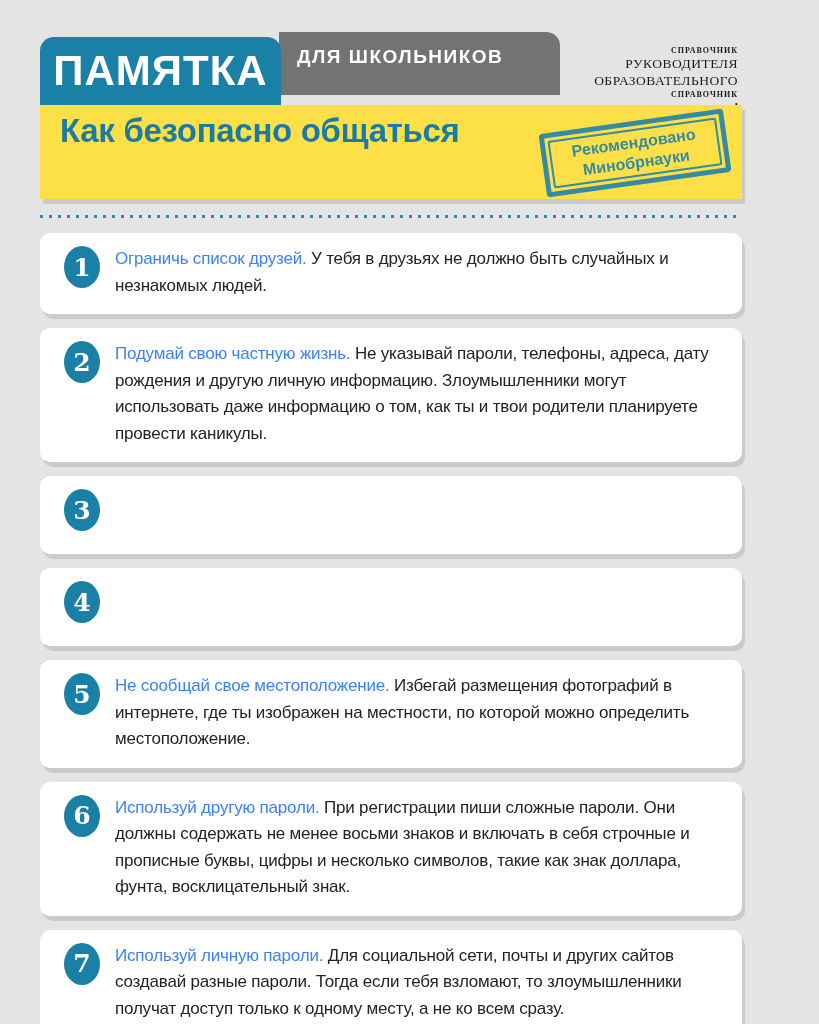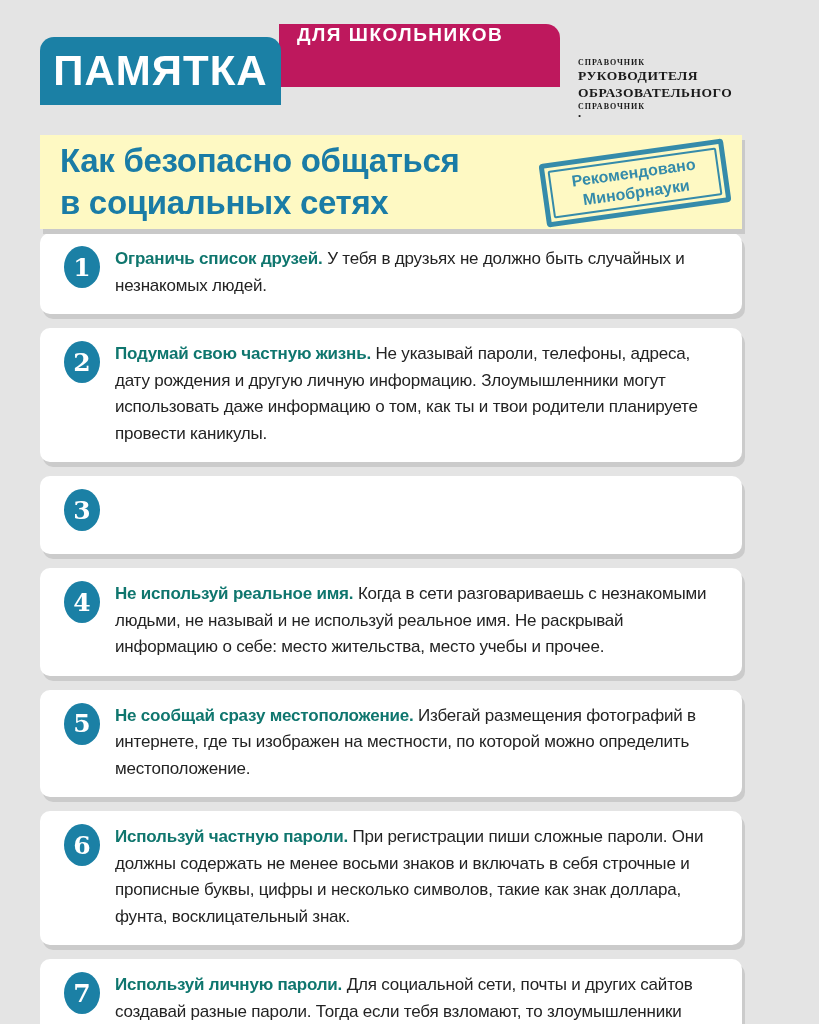--- a/index.html
+++ b/index.html
@@ -20,52 +20,51 @@
     background:#1b80a5;
     border-radius:14px 14px 0 0;
     display:flex; align-items:center; justify-content:center;
     z-index:2;
   }
   .badge-box span {
     color:#ffffff; font-weight:bold; font-size:42px;
     letter-spacing:1px;
   }
   .audience-box {
-    position:absolute; left:279px; top:24px;
+    position:absolute; left:279px; top:32px;
     width:281px; height:63px;
-    background:#be185d;
+    background:#737373;
     border-radius:0 14px 0 0;
-    display:flex; align-items:flex-start;
+    display:flex; align-items:center;
     padding:0 0 14px 18px;
     z-index:1;
   }
   .audience-box span {
     color:#ffffff; font-weight:bold; font-size:19px;
     letter-spacing:1.5px;
   }
 
   
   .logo {
-    position:absolute; left:578px; top:58px; width:160px;
-    text-align:left; color:#1a1a1a;
+    position:absolute; left:578px; top:46px; width:160px;
+    text-align:right; color:#1a1a1a;
     font-family:"Liberation Serif", serif;
     line-height:1.25;
   }
   .logo .small { font-size:8px; letter-spacing:1px; font-weight:bold; }
-  .logo .big   { font-size:13.5px; font-weight:bold; letter-spacing:0.5px; }
+  .logo .big   { font-size:13.5px; font-weight:normal; letter-spacing:0.5px; }
   .logo .dot   { font-size:9px; line-height:0.9; }
 
   
   .title-band {
     position:absolute; left:40px; top:105px;
     width:702px; height:94px;
-    background:#fef9c3;
+    background:#fde047;
     box-shadow:3px 5px 0 #c9c9c9;
     z-index:1;
-    margin-top:30px;
   }
   .doc-title {
     position:absolute; left:20px; top:5px;
     color:#1a7ca6; font-weight:bold; font-size:33px;
     line-height:1.28; letter-spacing:-0.3px;
   }
   .stamp {
     position:absolute; right:14px; top:16px;
     width:186px; height:64px;
     border:5px solid #2b86a9; border-radius:4px;
@@ -109,21 +108,21 @@
   }
   .num span {
     color:#ffffff;
     font-family:"DejaVu Serif", serif;
     font-weight:bold; font-size:25px; line-height:1;
   }
   .card p {
     font-size:17px; line-height:1.56; color:#232323;
     letter-spacing:-0.2px;
   }
-  .card p b { font-weight:bold; color:#0f766e; }
+  .card p b { font-weight:normal; color:#3b82f6; }
 </style>
 </head>
 <body>
 
 <div class="page">
 
   <div class="badge-box">
     <span>ПАМЯТКА</span>
   </div>
   <div class="audience-box">
@@ -134,21 +133,20 @@
     <div class="small">СПРАВОЧНИК</div>
     <div class="big">РУКОВОДИТЕЛЯ</div>
     <div class="big">ОБРАЗОВАТЕЛЬНОГО</div>
     <div class="small">СПРАВОЧНИК</div>
     <div class="dot">•</div>
   </div>
 
   <div class="title-band">
     <h1 class="doc-title">
       <span>Как безопасно общаться</span><br>
-      <span>в социальных сетях</span>
     </h1>
     <div class="stamp">
       <div class="stamp-inner">
         <span>Рекомендовано</span>
         <span>Минобрнауки</span>
       </div>
     </div>
   </div>
 
   <div class="dotted"></div>
@@ -172,35 +170,34 @@
     <div class="card">
       <div class="num">
         <span>3</span>
       </div>
     </div>
 
     <div class="card">
       <div class="num">
         <span>4</span>
       </div>
-      <p><b>Не используй реальное имя.</b> <span>Когда в сети разговариваешь с незнакомыми людьми, не называй и не используй реальное имя. Не раскрывай информацию о себе: место жительства, место учебы и прочее.</span></p>
     </div>
 
     <div class="card">
       <div class="num">
         <span>5</span>
       </div>
-      <p><b>Не сообщай сразу местоположение.</b> <span>Избегай размещения фотографий в интернете, где ты изображен на местности, по которой можно определить местоположение.</span></p>
+      <p><b>Не сообщай свое местоположение.</b> <span>Избегай размещения фотографий в интернете, где ты изображен на местности, по которой можно определить местоположение.</span></p>
     </div>
 
     <div class="card">
       <div class="num">
         <span>6</span>
       </div>
-      <p><b>Используй частную пароли.</b> <span>При регистрации пиши сложные пароли. Они должны содержать не менее восьми знаков и включать в себя строчные и прописные буквы, цифры и несколько символов, такие как знак доллара, фунта, восклицательный знак.</span></p>
+      <p><b>Используй другую пароли.</b> <span>При регистрации пиши сложные пароли. Они должны содержать не менее восьми знаков и включать в себя строчные и прописные буквы, цифры и несколько символов, такие как знак доллара, фунта, восклицательный знак.</span></p>
     </div>
 
     <div class="card">
       <div class="num">
         <span>7</span>
       </div>
       <p><b>Используй личную пароли.</b> <span>Для социальной сети, почты и других сайтов создавай разные пароли. Тогда если тебя взломают, то злоумышленники получат доступ только к одному месту, а не ко всем сразу.</span></p>
     </div>
 
   </div>

